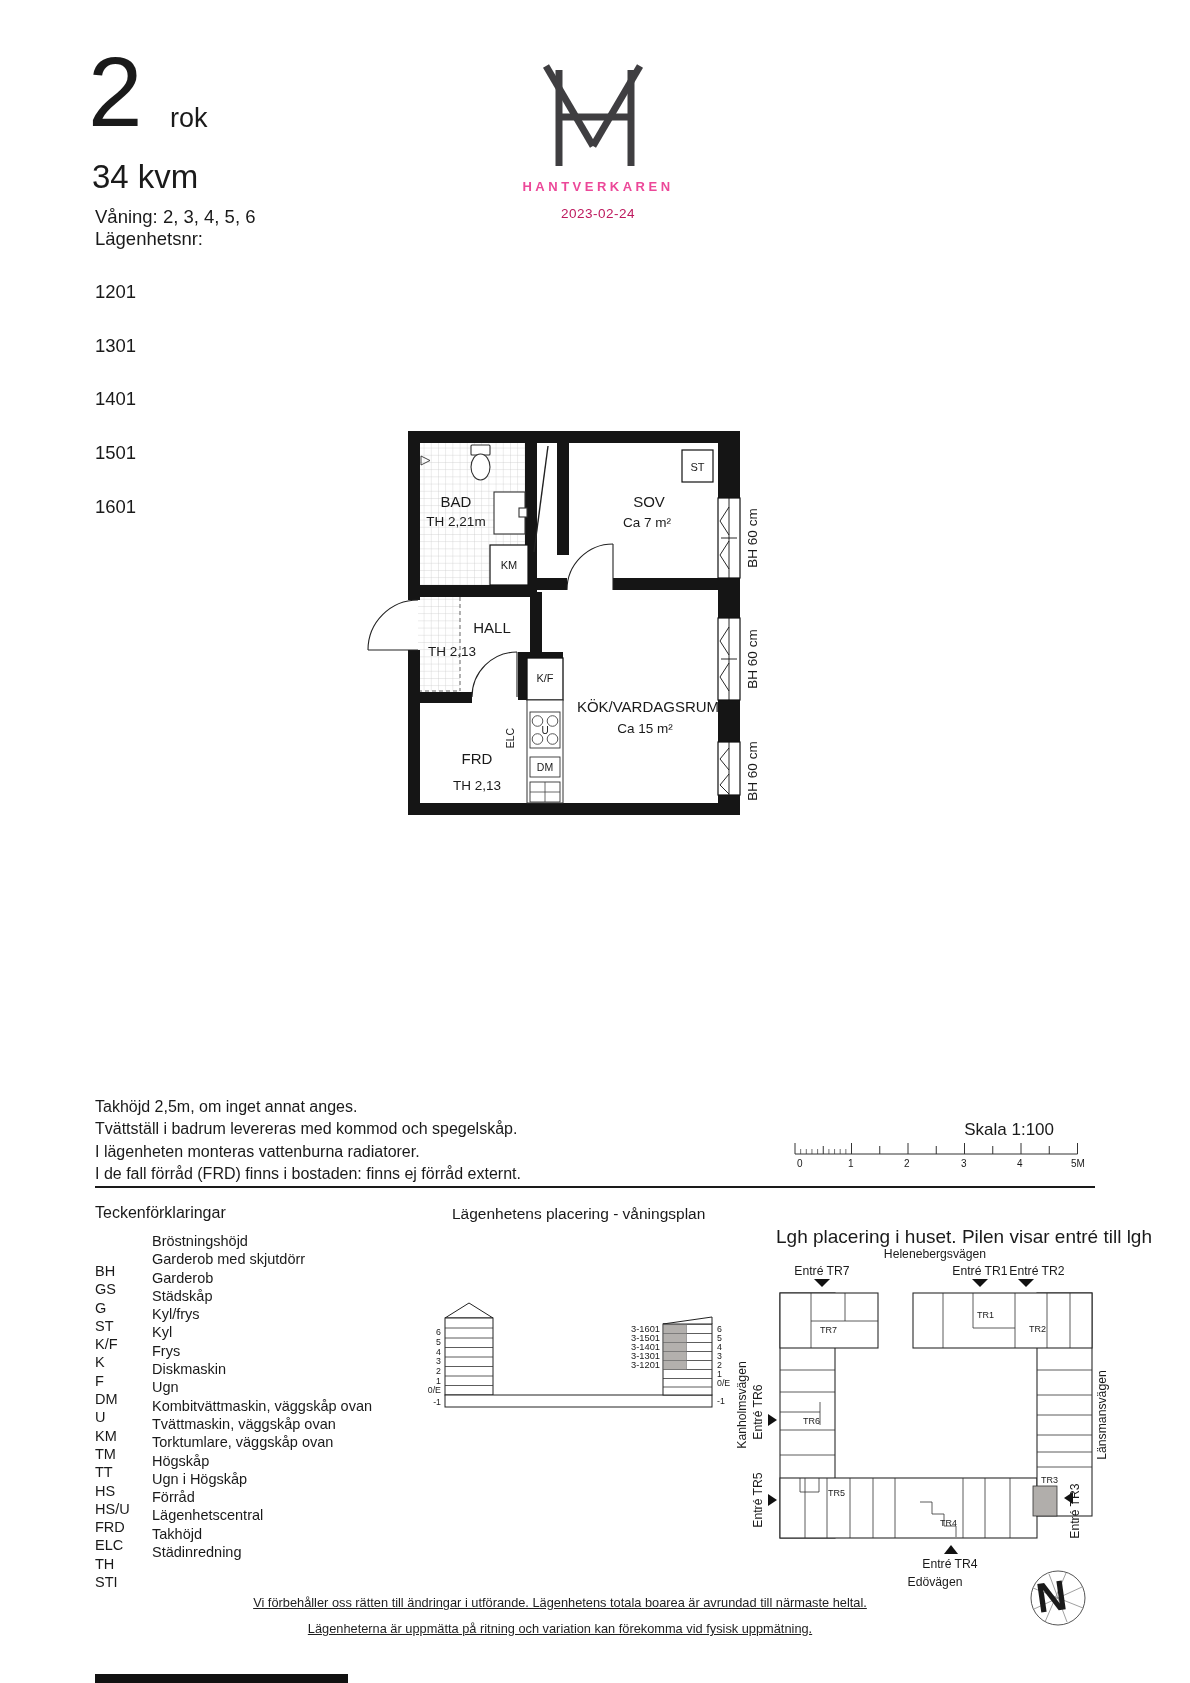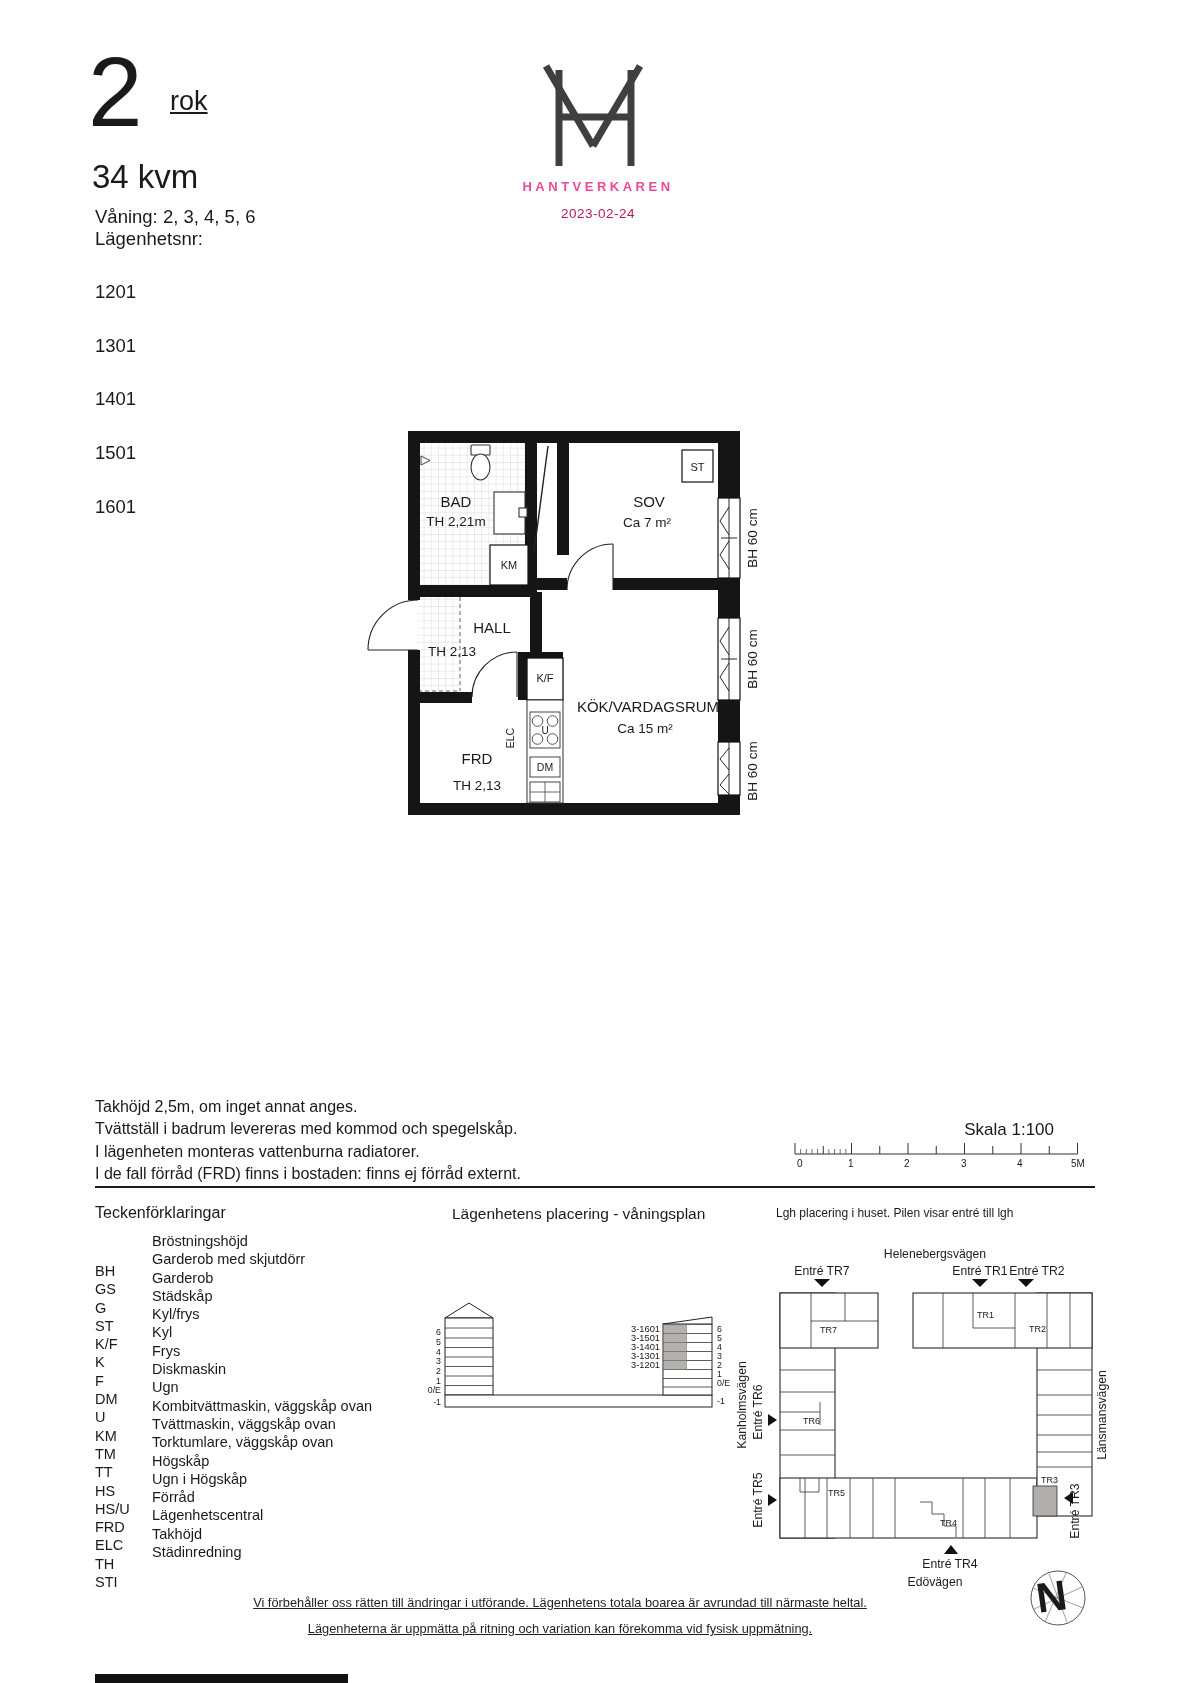--- a/index.html
+++ b/index.html
@@ -10,37 +10,37 @@
   .rok{font-size:27px;}
   .area{font-size:33px;}
   .meta{font-size:18.5px;line-height:21.7px;}
   .apts div{height:21.7px;margin-top:32px;}
   .brand-name{font-size:13px;letter-spacing:3.5px;font-weight:700;color:#ec4899;text-align:center;}
   .brand-date{font-size:13.5px;color:#be185d;text-align:center;letter-spacing:.5px;}
   .notes{font-size:16px;line-height:22.3px;}
   .skala{font-size:17px;text-align:right;}
   .divider{height:2px;background:#1a1a1a;}
   .sec-title{font-size:16px;text-align:center;}
-  .sec-title.small{font-size:12px;}
+  .sec-title.small{font-size:19px;margin-top:20px;}
   .legend{font-size:14.5px;}
   .lg-row{height:18.3px;display:flex;}
   .lg-abbr{width:57px;flex:none;margin-top:30px;}
   .footer-line{width:1120px;text-align:center;font-size:12.8px;color:#1f1f1f;text-decoration:underline;}
   .blackbar{background:#111;}
   svg text{font-family:"Liberation Sans",sans-serif;fill:#1a1a1a;}
   .wall{fill:#151515;}
   .thin{stroke:#222;fill:none;}
 </style>
 </head>
 <body>
 
 <div class="page">
 
   <div class="abs big-num" style="left:88px;top:43px;">2</div>
-  <div class="abs rok" style="left:170px;top:86px;text-decoration:underline;">rok</div>
+  <div class="abs rok" style="left:170px;top:103px;">rok</div>
   <div class="abs area" style="left:92px;top:158px;">34 kvm</div>
   <div class="abs meta" style="left:95px;top:206px;">Våning: 2, 3, 4, 5, 6</div>
   <div class="abs meta" style="left:95px;top:228px;">Lägenhetsnr:</div>
   <div class="abs meta apts" style="left:95px;top:249px;">
     <div>1201</div>
     <div>1301</div>
     <div>1401</div>
     <div>1501</div>
     <div>1601</div>
   </div>

